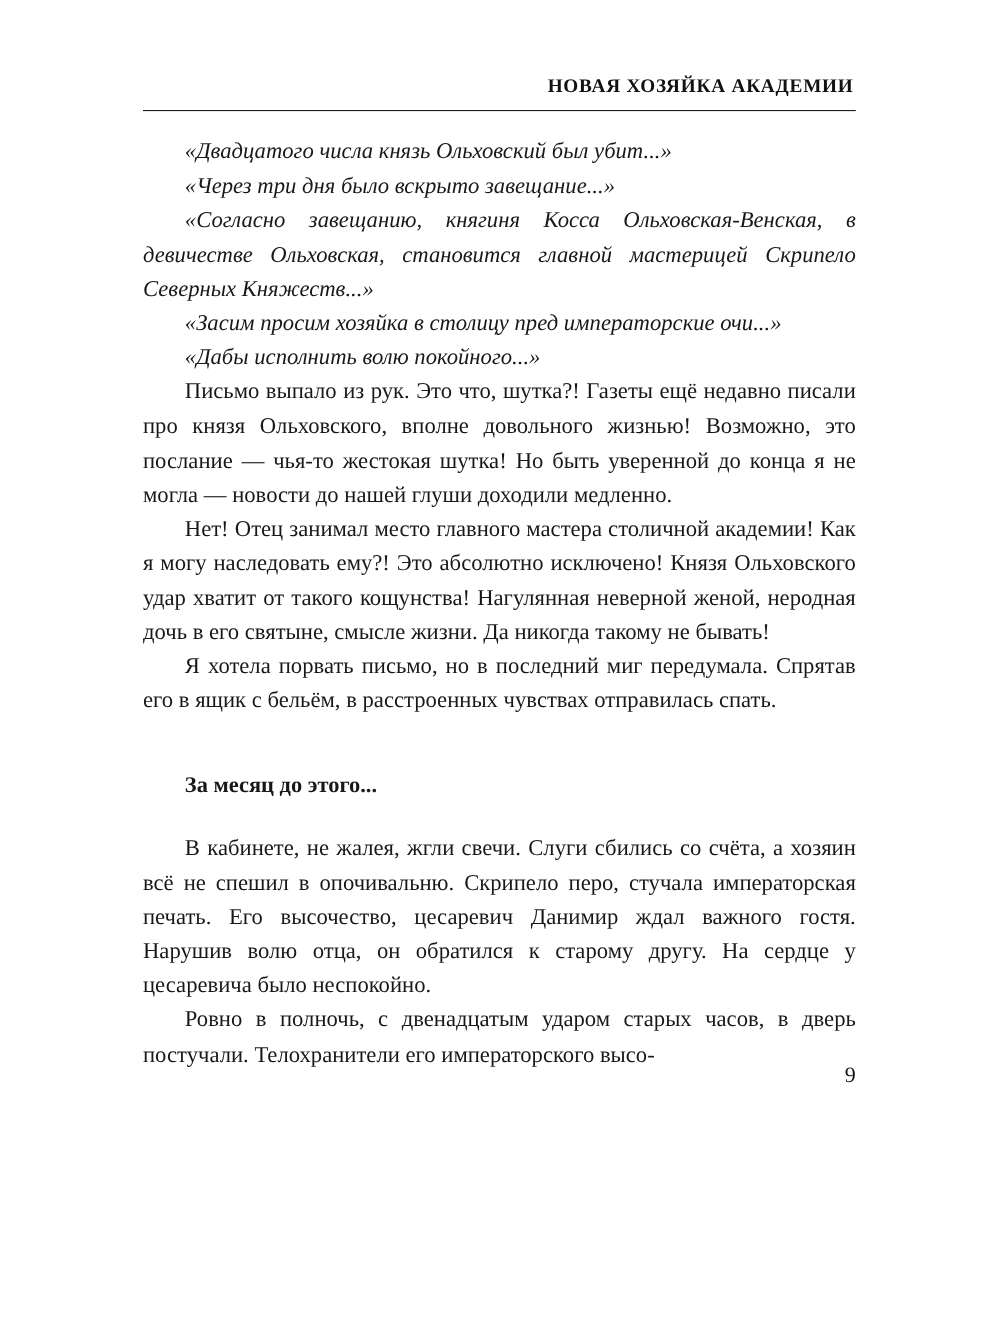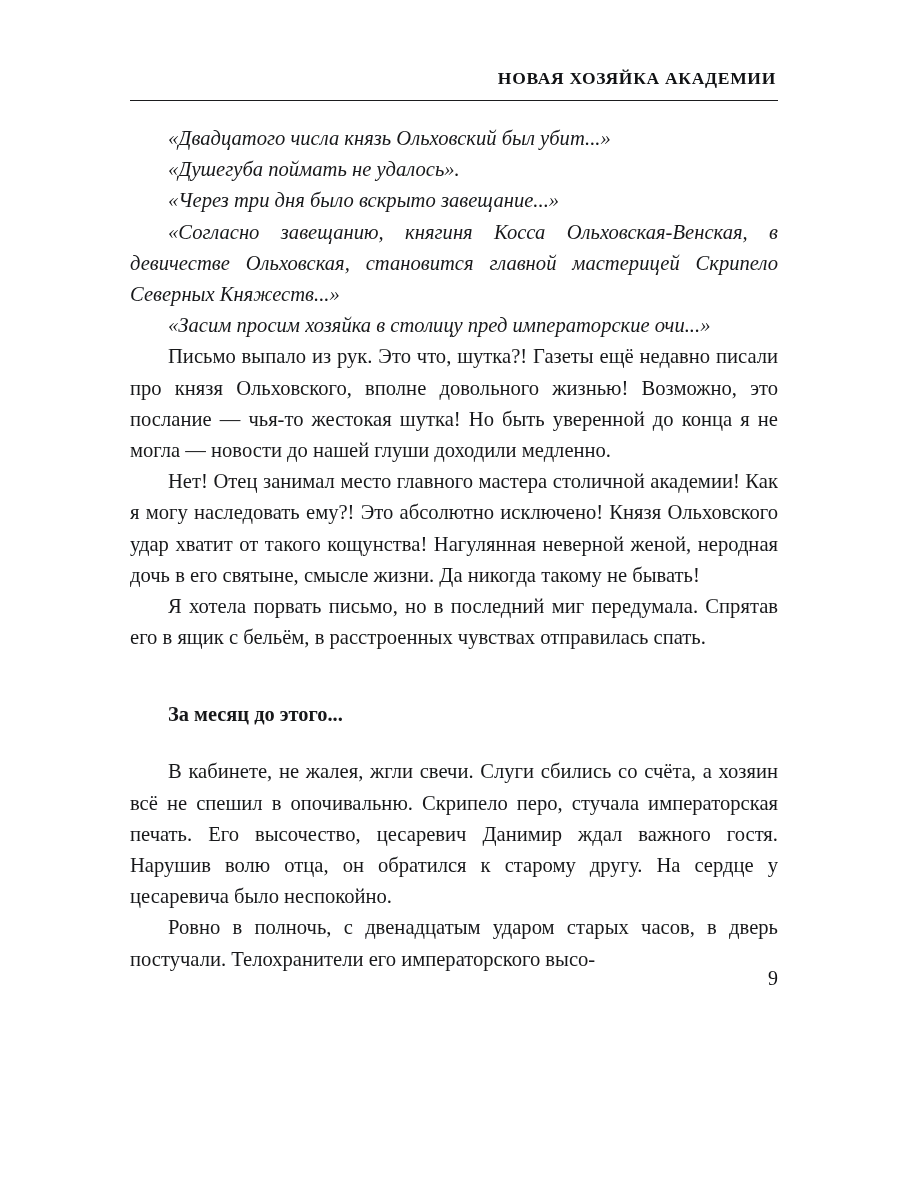--- a/index.html
+++ b/index.html
@@ -96,24 +96,24 @@
 
 <div class="page">
 
   <div class="content">
 
     <div class="running-head">Новая хозяйка академии</div>
     <div class="head-rule"></div>
 
     <div class="body-block letter-lines">
       <p>«Двадцатого числа князь Ольховский был убит...»</p>
-      <p>«Душегуба поймать не удалось».</p>
       <p>«Через три дня было вскрыто завещание...»</p>
       <p>«Согласно завещанию, княгиня Косса Ольховская-Венская, в девичестве Ольховская, становится главной мастерицей Скрипело Северных Княжеств...»</p>
       <p>«Засим просим хозяйка в столицу пред императорские очи...»</p>
+      <p>«Дабы исполнить волю покойного...»</p>
     </div>
 
     <div class="body-block para-gap">
       <p>Письмо выпало из рук. Это что, шутка?! Газеты ещё недавно писали про князя Ольховского, вполне довольного жизнью! Возможно, это послание — чья-то жестокая шутка! Но быть уверенной до конца я не могла — новости до нашей глуши доходили медленно.</p>
       <p>Нет! Отец занимал место главного мастера столичной академии! Как я могу наследовать ему?! Это абсолютно исключено! Князя Ольховского удар хватит от такого кощунства! Нагулянная неверной женой, неродная дочь в его святыне, смысле жизни. Да никогда такому не бывать!</p>
       <p>Я хотела порвать письмо, но в последний миг передумала. Спрятав его в ящик с бельём, в расстроенных чувствах отправилась спать.</p>
     </div>
 
     <div class="subhead">За месяц до этого...</div>
 

